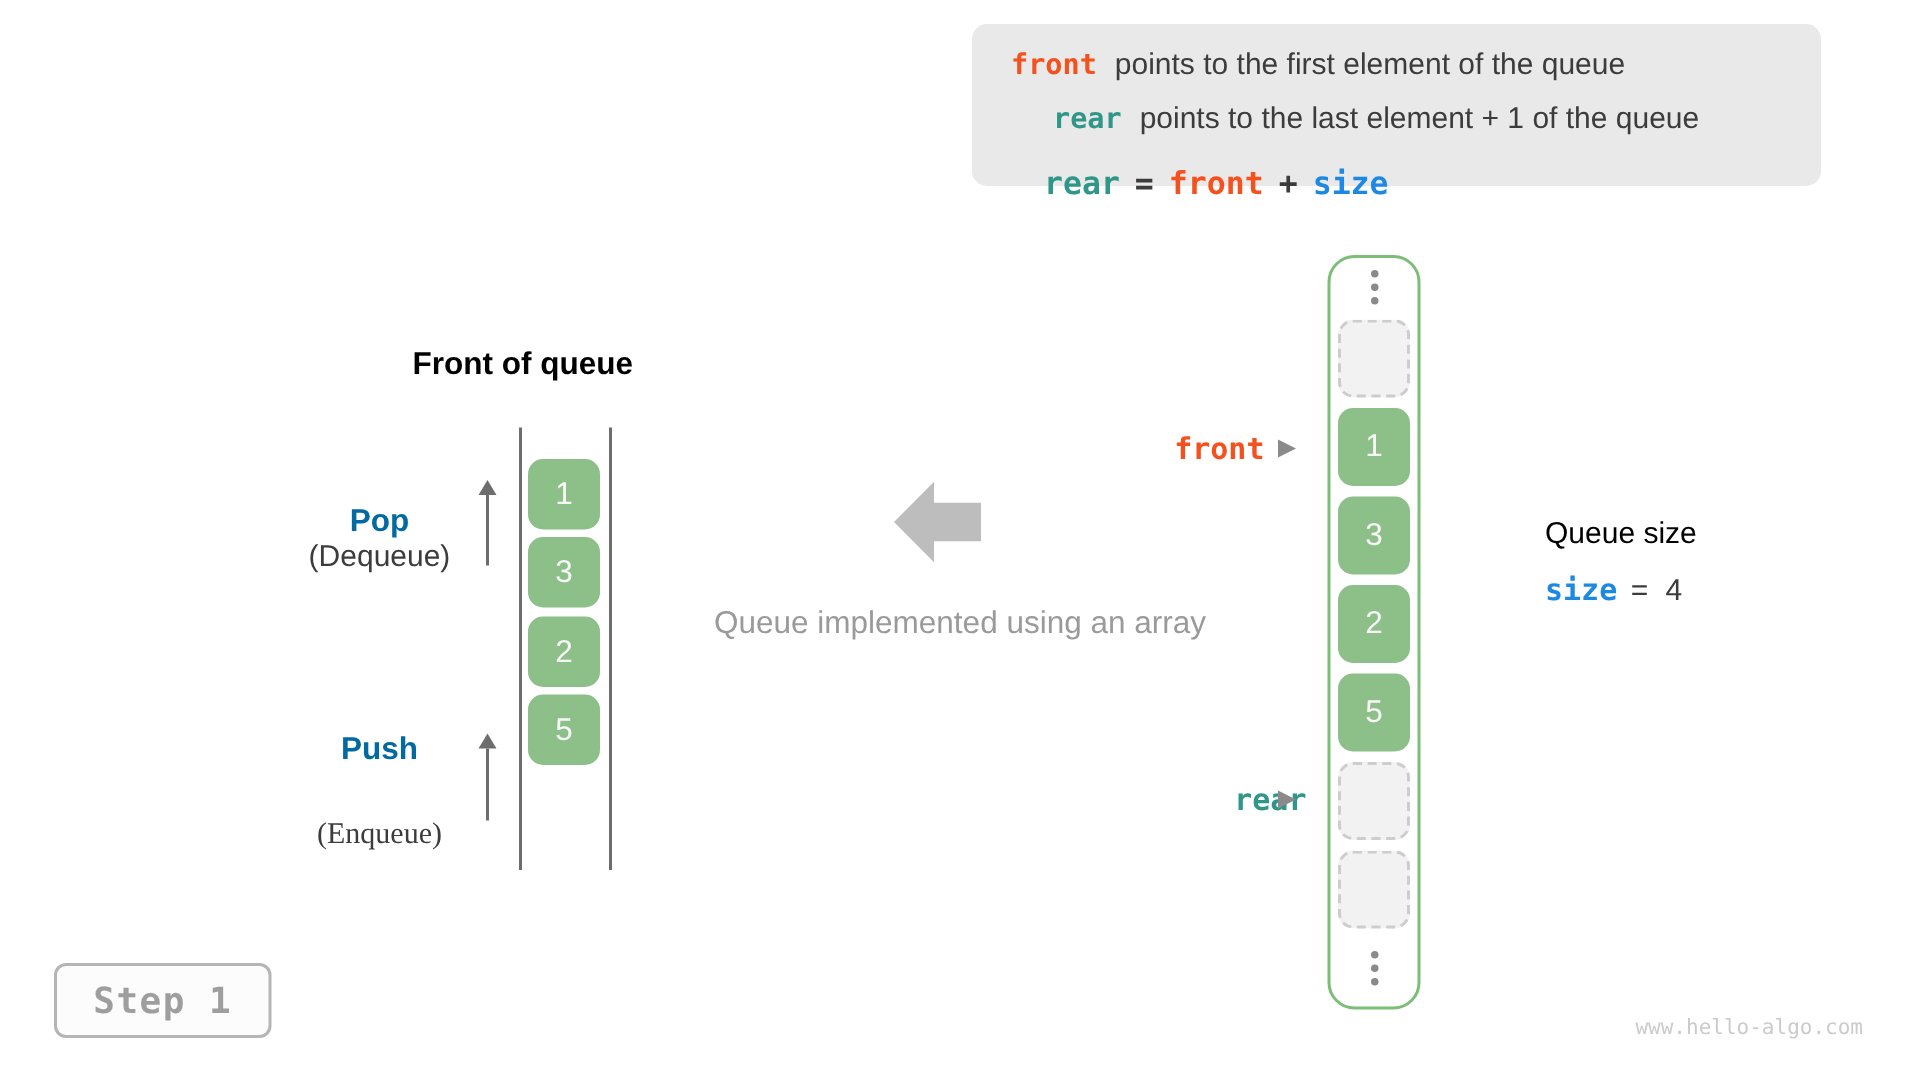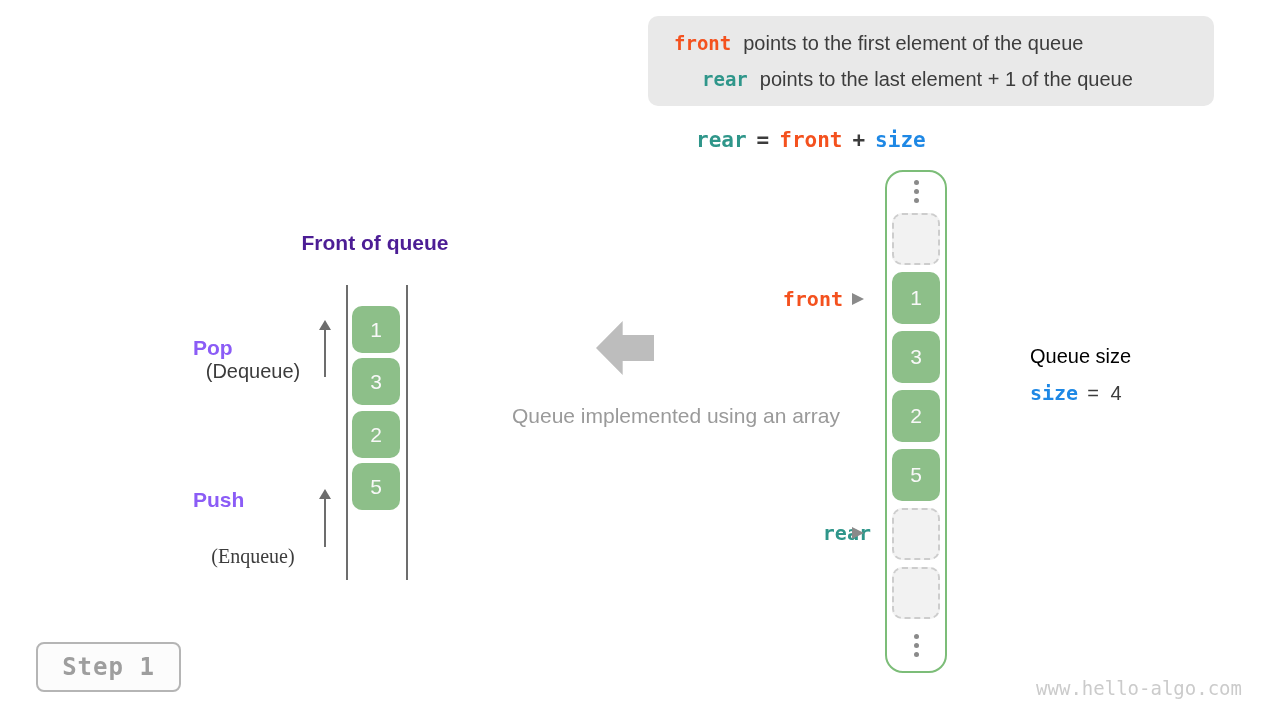--- a/index.html
+++ b/index.html
@@ -15,70 +15,69 @@
   .mono { font-family: "DejaVu Sans Mono", monospace; }
   .orange { color: #f4511e; }
   .teal   { color: #2f968a; margin-left: 28px; }
   .blue   { color: #1e88e5; }
   .dark   { color: #3c3c3c; }
 
   
   .info-box {
     position: absolute;
     left: 648px; top: 16px;
-    width: 566px; height: 90px;
+    width: 566px; height: 108px;
     background: #e9e9e9;
     border-radius: 10px;
     box-sizing: border-box;
     padding: 9px 0 0 26px;
   }
   .info-line {
     height: 36px; line-height: 36px;
     font-size: 20px; color: #3c3c3c;
     white-space: nowrap;
   }
   .info-line .kw {
     font-weight: bold; font-size: 19px;
     margin-right: 12px;
   }
 
   
   .formula {
     position: absolute;
-    left: 668px; top: 128px;
+    left: 668px; top: 110px;
     font-size: 21px; font-weight: bold;
     white-space: nowrap;
   }
   .formula span { margin-right: 10px; }
   .formula span:last-child { margin-right: 0; }
 
   
   .q-label {
     position: absolute;
     width: 200px; left: 275px;
-    text-align: center;
     font-weight: bold; font-size: 21px;
-    color: #4c1d95;
+    color: #000000;
   }
   .vline {
     position: absolute;
     width: 1.5px; background: #6d6d6d;
     top: 285px; height: 295px;
   }
   .qbox {
     position: absolute;
     left: 352px; width: 48px; height: 47px;
     background: #8dbf89; border-radius: 10px;
     color: #f8f8f8; font-size: 21px;
     display: flex; align-items: center; justify-content: center;
   }
   .action-title {
     position: absolute; left: 193px; width: 120px;
-    text-align: left; font-weight: bold;
-    font-size: 21px; color: #8b5cf6;
+    text-align: center; font-weight: bold;
+    font-size: 21px; color: #0369a1;
   }
   .action-sub {
     position: absolute; left: 183px; width: 140px;
     text-align: center; font-size: 20px; color: #3c3c3c;
   }
   .arrow-up { position: absolute; width: 14px; }
   .arrow-up .head {
     width: 0; height: 0; margin: 0 auto;
     border-left: 6px solid transparent;
     border-right: 6px solid transparent;
@@ -90,21 +89,21 @@
   .block-arrow {
     position: absolute;
     left: 596px; top: 320px;
     width: 58px; height: 56px;
     background: #bdbdbd;
     clip-path: polygon(0% 50%, 46% 2%, 46% 27%, 100% 27%, 100% 73%, 46% 73%, 46% 98%);
   }
   .caption {
     position: absolute;
     left: 440px; top: 404px; width: 400px;
-    text-align: right;
+    text-align: center;
     font-size: 21px; color: #9a9a9a;
   }
 
   
   .array-frame {
     position: absolute;
     left: 885px; top: 170px;
     width: 62px; height: 503px;
     border: 2px solid #7cbd78;
     border-radius: 18px;
@@ -173,21 +172,21 @@
     font-family: "DejaVu Sans Mono", monospace;
     font-weight: bold; font-size: 24px;
     color: #9e9e9e; letter-spacing: 1px;
   }
 
   
   .watermark {
     position: absolute;
     right: 38px; top: 677px;
     font-family: "DejaVu Sans Mono", monospace;
-    font-size: 19px; color: #cbcbcb;
+    font-size: 14px; color: #cbcbcb;
   }
 </style>
 </head>
 <body>
 
 <div class="stage">
 
   <div class="info-box">
     <div class="info-line">
       <span class="kw mono orange">front</span><span>points to the first element of the queue</span>

